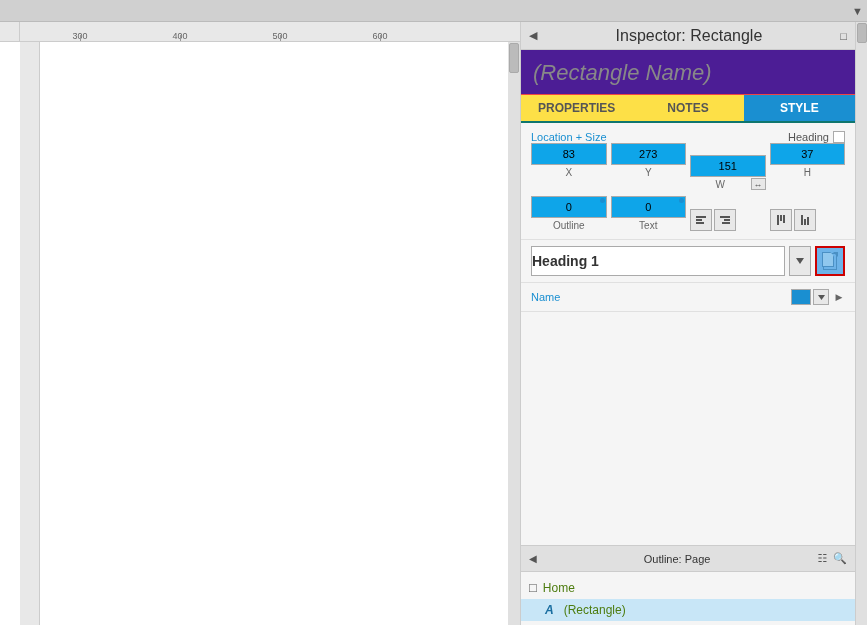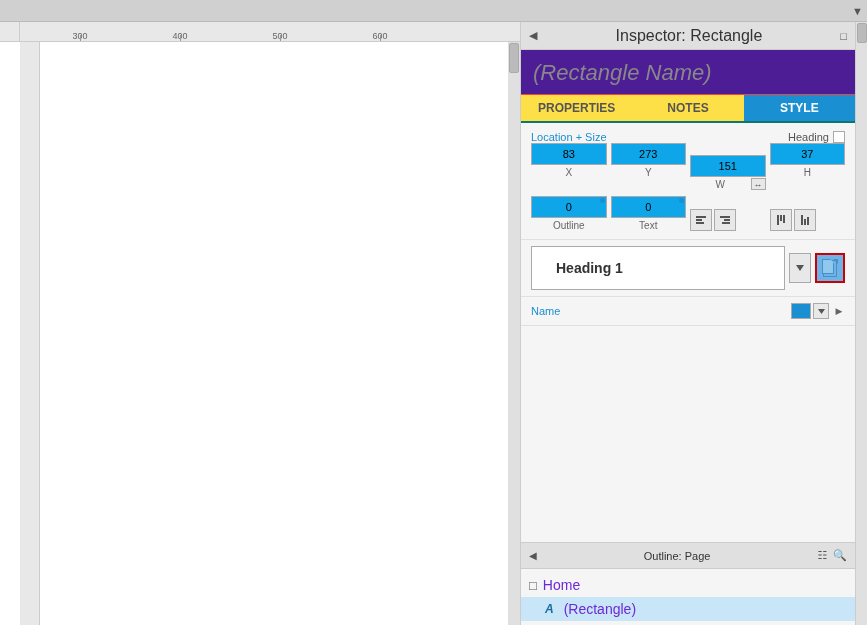--- a/index.html
+++ b/index.html
@@ -53,21 +53,21 @@
     .fill-dropdown { width: 16px; height: 16px; border: 1px solid #aaa; background: #e8e8e8; cursor: pointer; display: flex; align-items: center; justify-content: center; font-size: 9px; }
     .fill-expand { width: 12px; height: 16px; display: flex; align-items: center; justify-content: center; font-size: 9px; color: #666; cursor: pointer; }
 
     
     .outline-header { background: #e0e0e0; border-bottom: 1px solid #ccc; height: 26px; display: flex; align-items: center; padding: 0 8px; gap: 6px; }
     .outline-title { font-size: 11px; color: #333; flex: 1; text-align: center; }
 
     .outline-tree { background: #f5f5f5; padding: 4px 0; }
     .tree-item { display: flex; align-items: center; padding: 4px 8px; gap: 6px; cursor: pointer; }
     .tree-item.selected { background: #c8e6f7; }
-    .tree-item-label { font-size: 14px; color: #6d28d9; }
+    .tree-item-label { font-size: 12px; color: #4d7c0f; }
 
     
     .vscroll-bar { width: 12px; background: #e0e0e0; position: relative; }
     .vscroll-thumb { width: 10px; height: 30px; background: #bbb; border: 1px solid #aaa; margin: 1px auto; border-radius: 2px; }
 
     
     .top-bar { height: 22px; background: #d0d0d0; border-bottom: 1px solid #bbb; display: flex; align-items: center; justify-content: flex-end; padding: 0 4px; }
     .ruler-corner { width: 20px; height: 20px; background: #e8e8e8; border-right: 1px solid #ccc; border-bottom: 1px solid #ccc; flex-shrink: 0; }
 
     .canvas-main { flex: 1; display: flex; flex-direction: column; overflow: hidden; }
@@ -217,21 +217,21 @@
                   <rect x="2" y="1" width="2" height="10" fill="#555"></rect>
                   <rect x="5" y="5" width="2" height="6" fill="#555"></rect>
                   <rect x="8" y="3" width="2" height="8" fill="#555"></rect>
                 </svg>
             </button>
           </div>
         </div>
       </div>
 
       <div class="style-row">
-        <div style="flex:1; height:44px; border:1px solid #aaa; background:#fff; display:flex; align-items:center; padding:0 24px;">
+        <div style="flex:1; height:30px; border:1px solid #aaa; background:#fff; display:flex; align-items:center; padding:0 0;">
           <span style="font-size:14px; font-weight:bold; color:#333;">Heading 1</span>
         </div>
         <button class="style-dropdown-btn">
           <svg width="8" height="6" viewBox="0 0 8 6">
               <polygon points="0,0 8,0 4,6" fill="#555"></polygon>
             </svg>
         </button>
         <button class="style-copy-btn">
 
           <div style="position:relative; width:16px; height:18px;">

